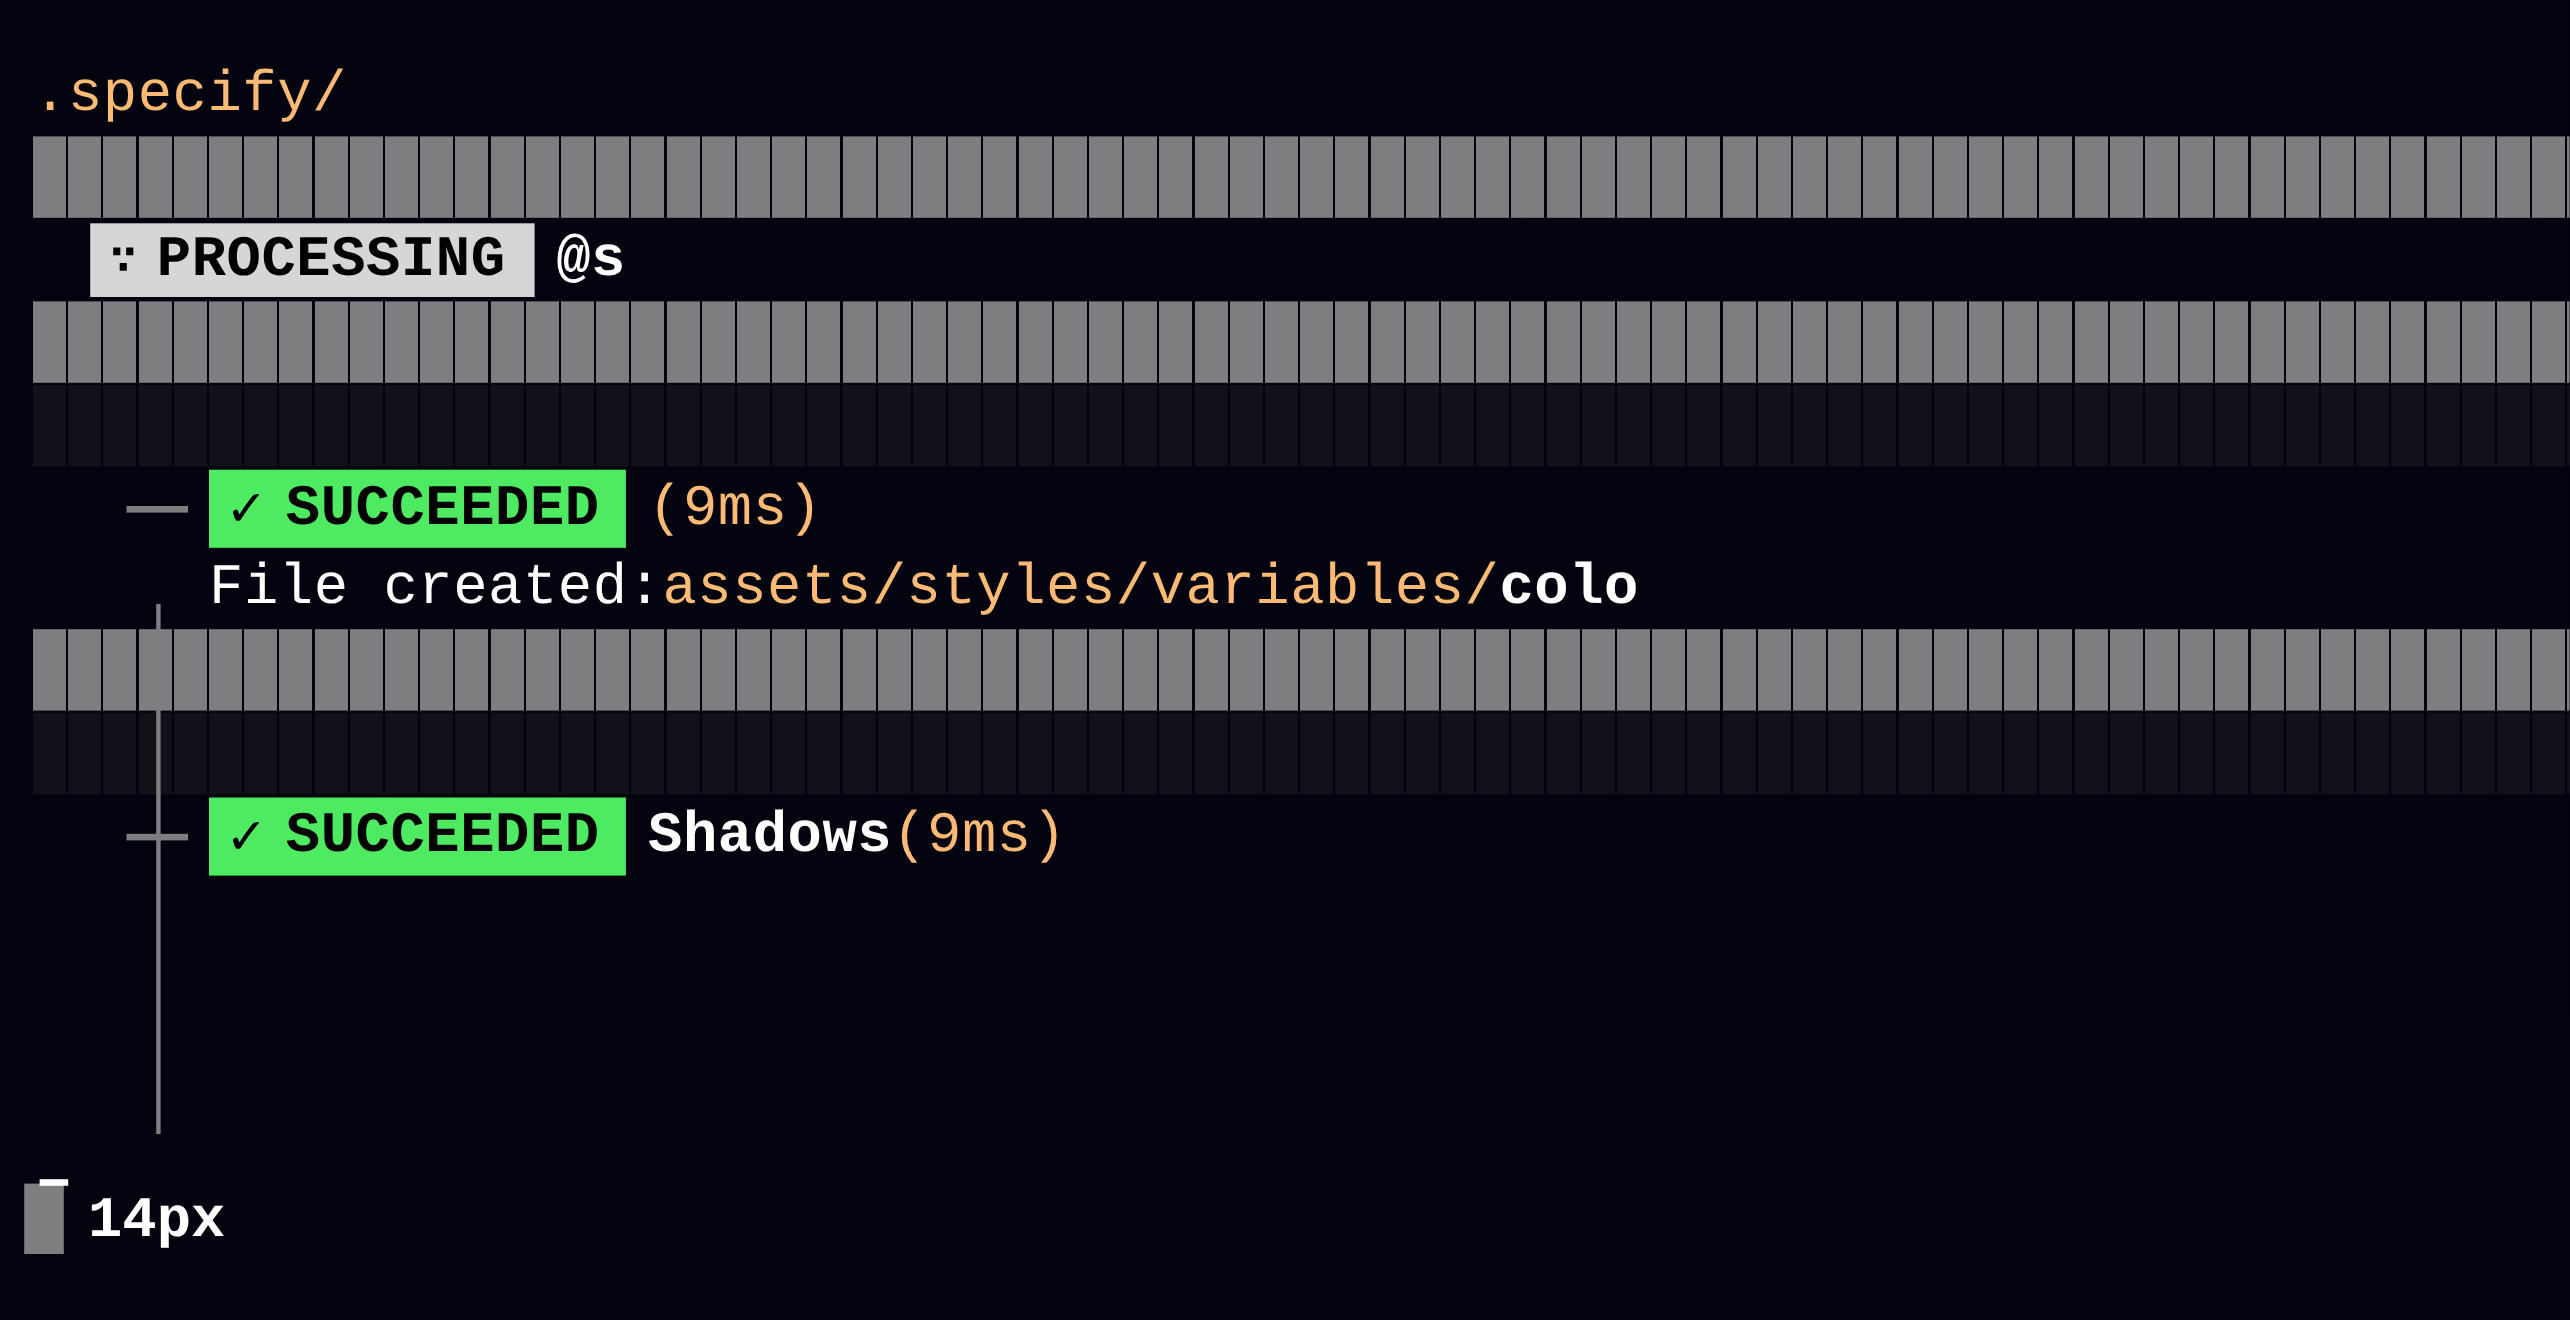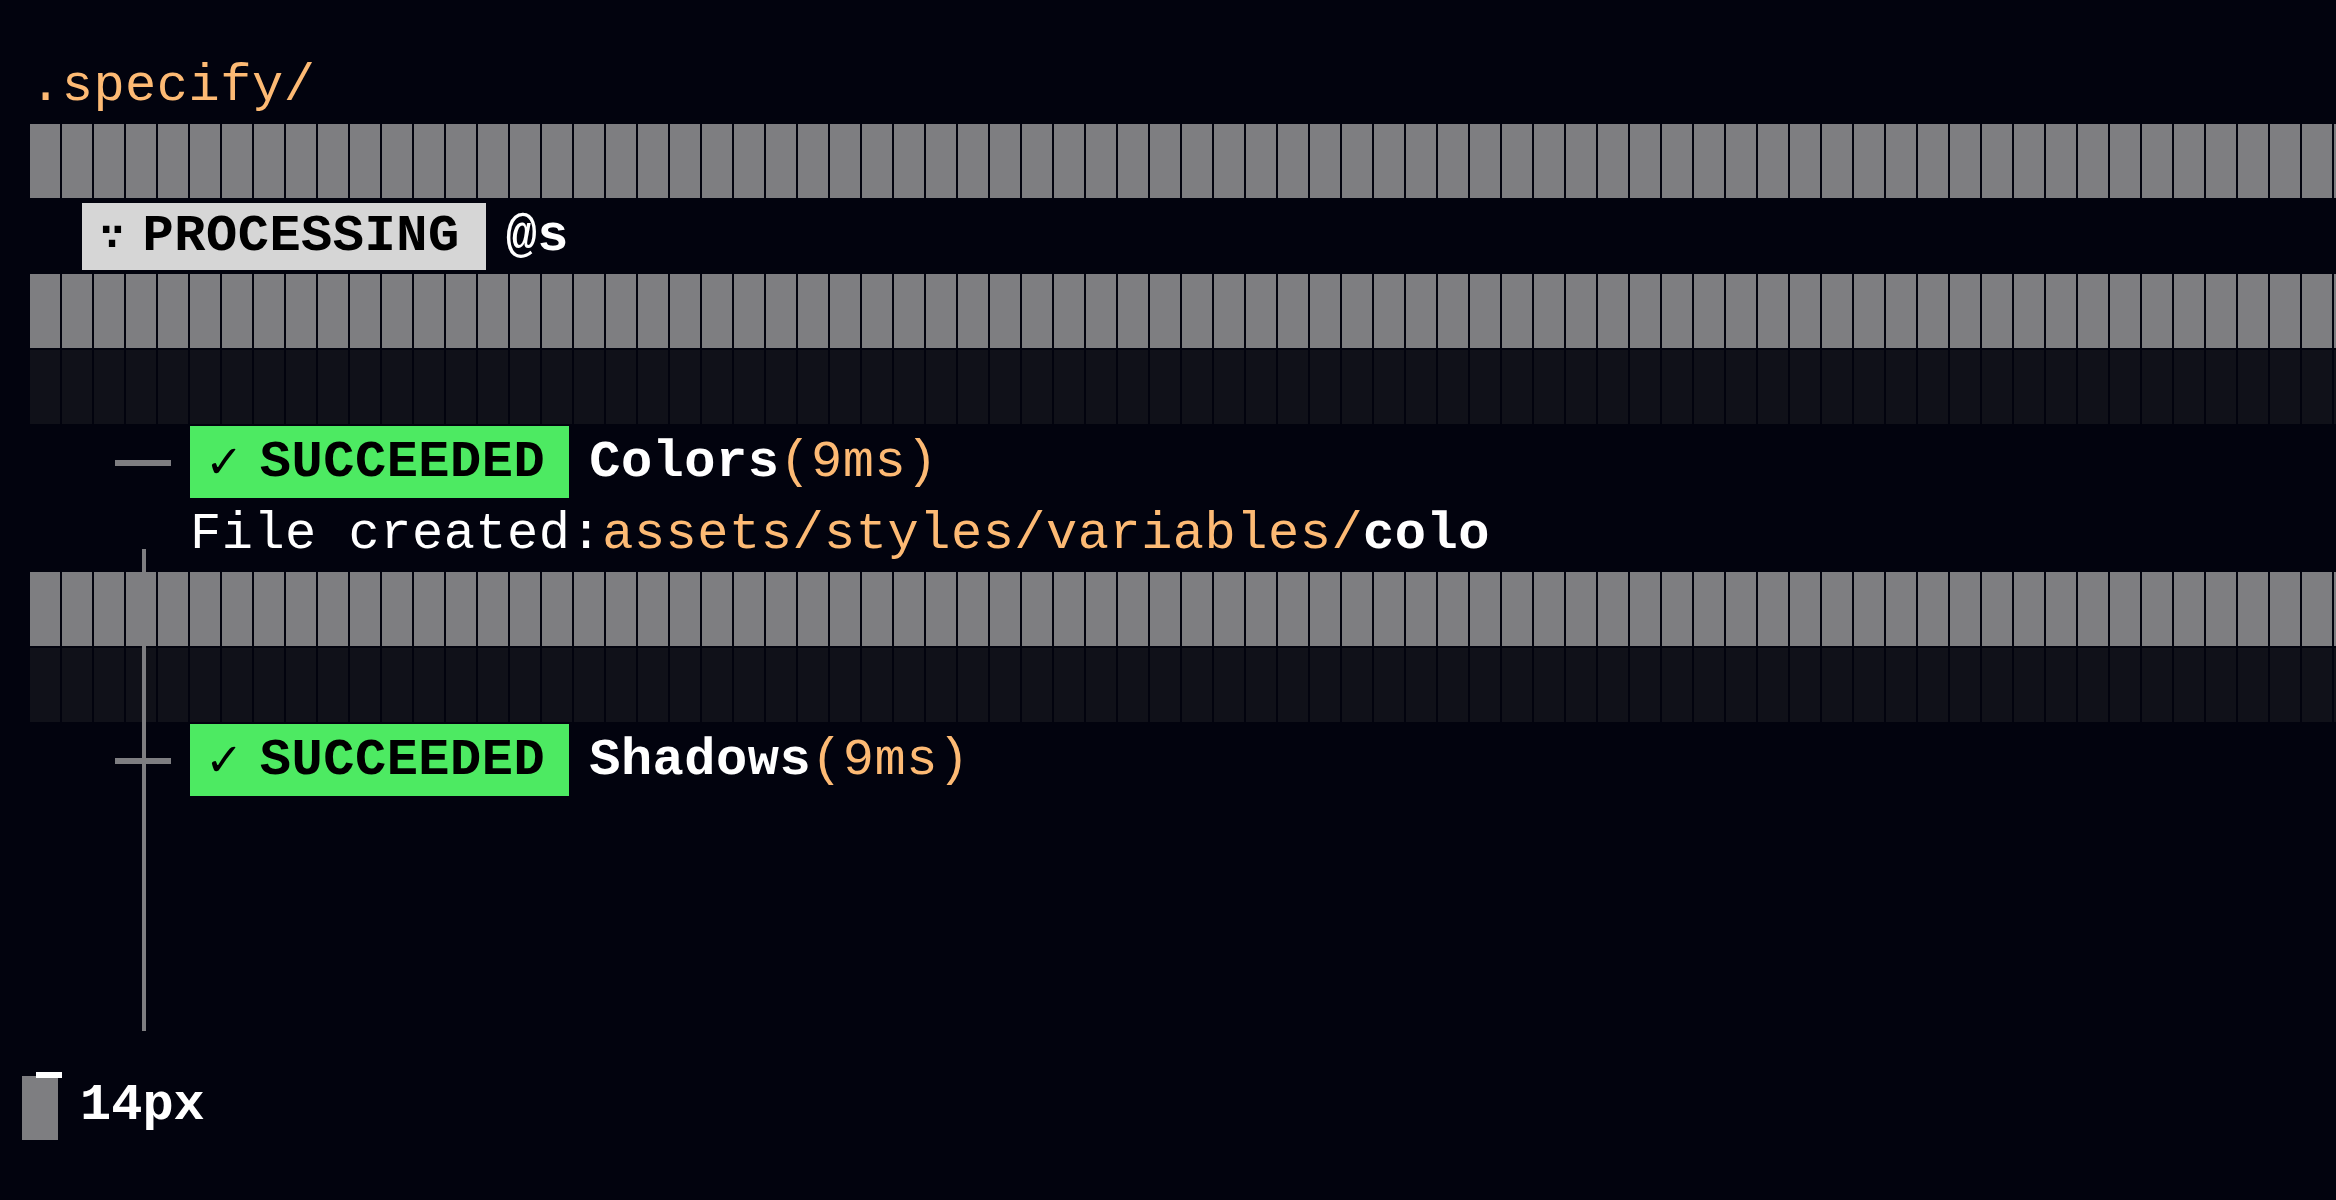--- a/index.html
+++ b/index.html
@@ -99,21 +99,21 @@
       width: 56px;
       top: 34px;
       height: 6px;
       background: #7e7e81;
     }
     .bottom-bar {
       position: absolute;
       left: 22px;
       bottom: 60px;
       display: flex;
-      align-items: flex-start;
+      align-items: flex-end;
       gap: 22px;
     }
     .cursor-block {
       width: 36px;
       height: 64px;
       background: #7e7e81;
       position: relative;
     }
     .cursor-block::after {
       content: "";
@@ -166,21 +166,20 @@
   <div class="gridbar gridfaint"></div>
 
   <div class="line">
     <span class="treebranch-wrap">
       <span class="tree-h"></span>
     </span>
     <span class="badge-succeeded">
       <span class="check">✓</span>
       <span>SUCCEEDED</span>
     </span>
-    <span class="white bold">Colors</span>
       <span class="dim">(9ms)</span>
   </div>
 
   <div class="line">
     <span class="treebranch-wrap"></span>
     <span class="white">File created: </span>
     <span class="dim">assets/styles/variables/</span>
       <span class="white bold">colo</span>
   </div>
 

